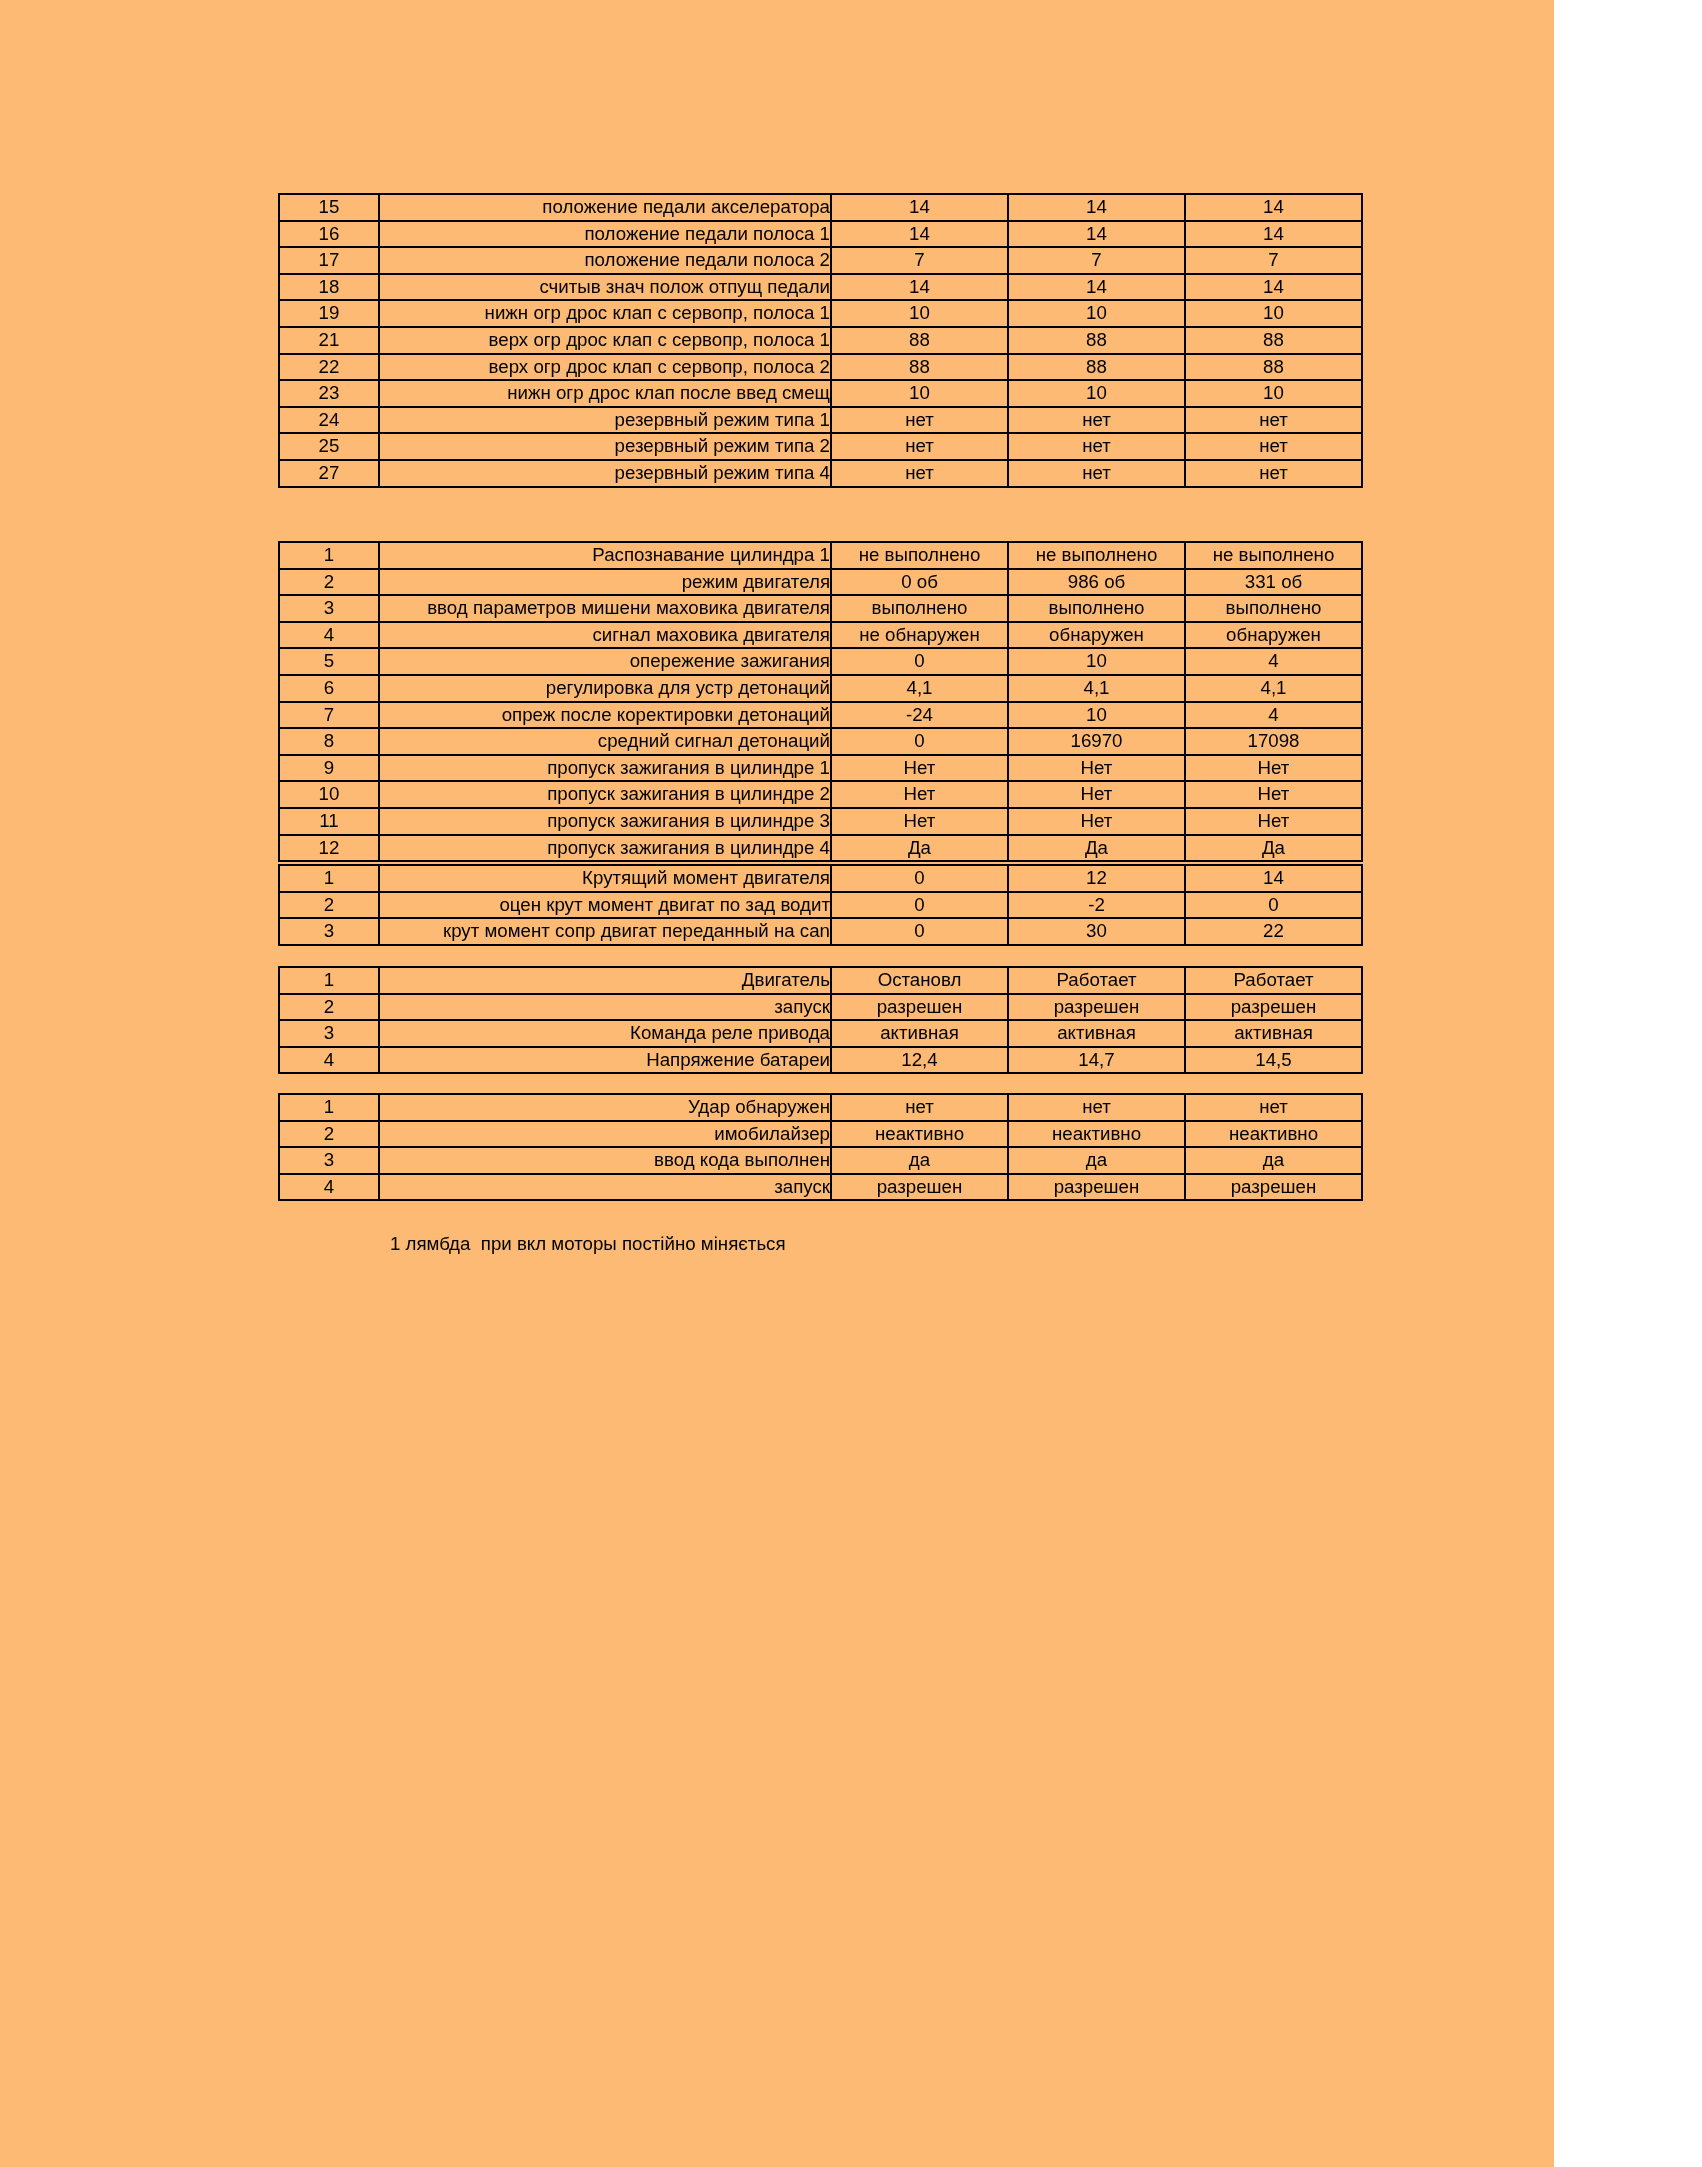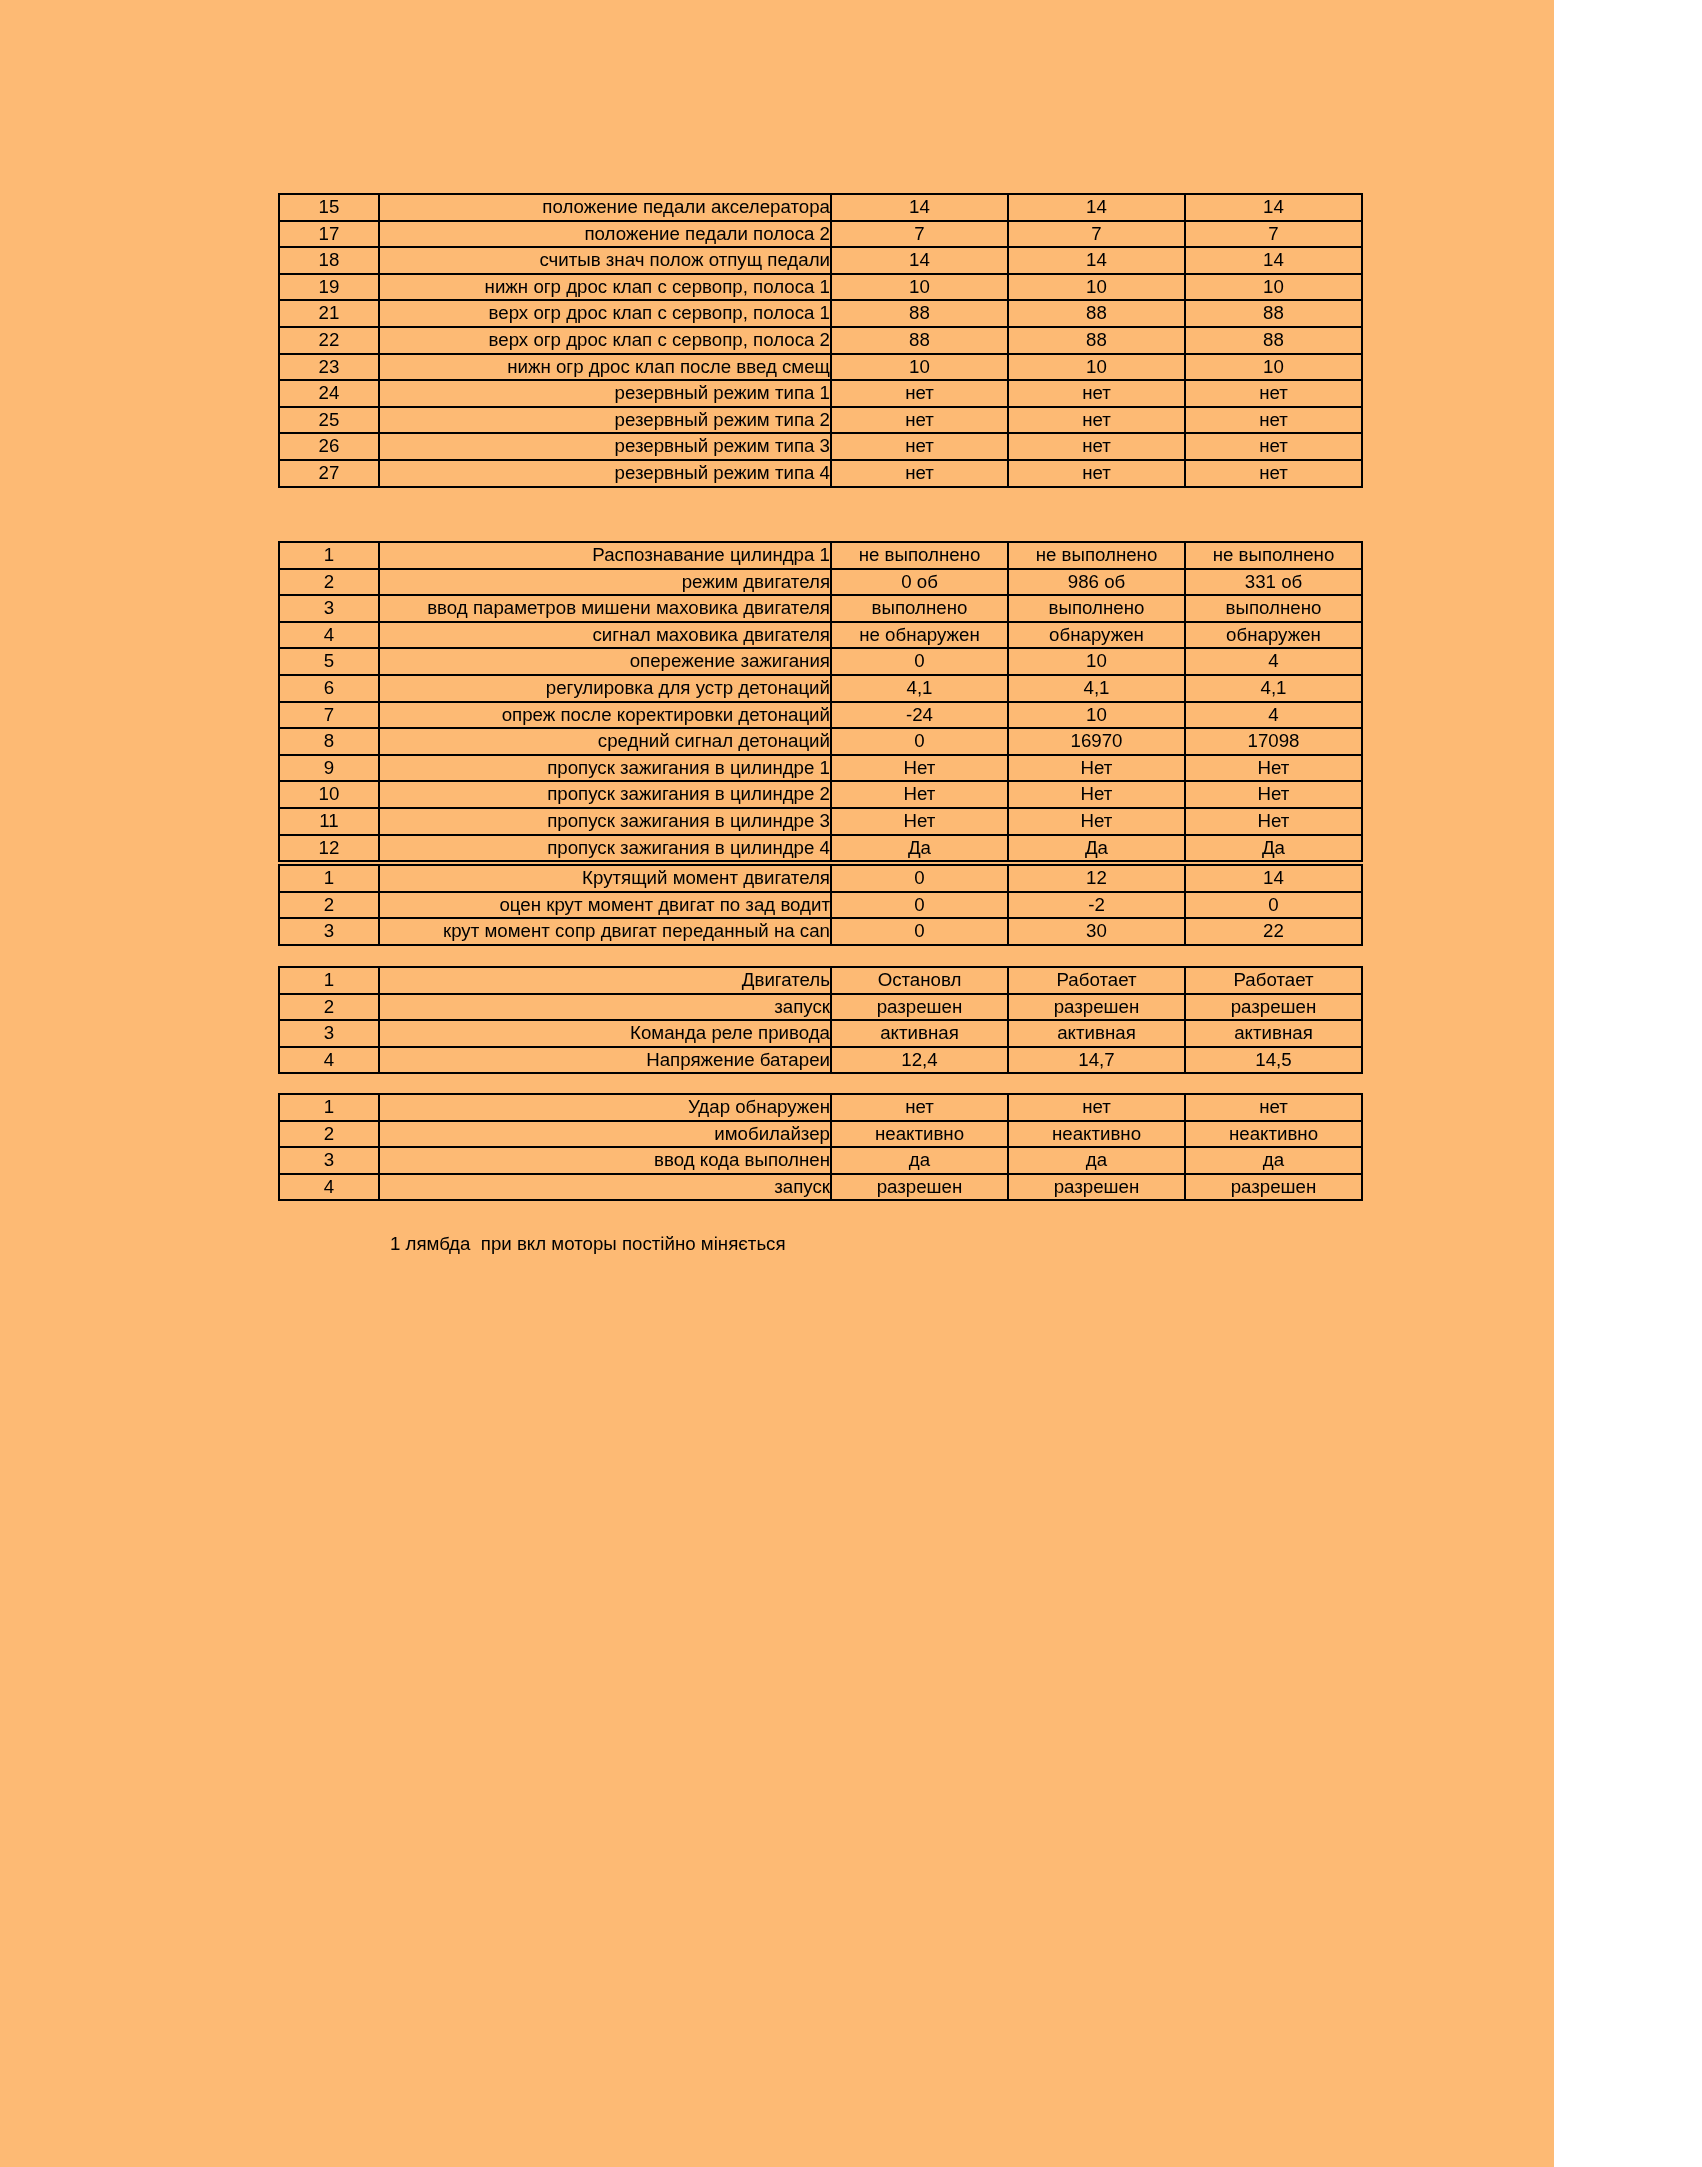--- a/index.html
+++ b/index.html
@@ -63,20 +63,27 @@
       </colgroup>
       <tbody>
         <tr>
           <td class="num">15</td>
           <td class="name">положение педали акселератора</td>
           <td class="val">14</td>
           <td class="val">14</td>
           <td class="val">14</td>
         </tr>
         <tr>
+          <td class="num">16</td>
+          <td class="name">положение педали полоса 1</td>
+          <td class="val">14</td>
+          <td class="val">14</td>
+          <td class="val">14</td>
+        </tr>
+        <tr>
           <td class="num">17</td>
           <td class="name">положение педали полоса 2</td>
           <td class="val">7</td>
           <td class="val">7</td>
           <td class="val">7</td>
         </tr>
         <tr>
           <td class="num">18</td>
           <td class="name">считыв знач полож отпущ педали</td>
           <td class="val">14</td>
@@ -119,27 +126,20 @@
           <td class="val">нет</td>
         </tr>
         <tr>
           <td class="num">25</td>
           <td class="name">резервный режим типа 2</td>
           <td class="val">нет</td>
           <td class="val">нет</td>
           <td class="val">нет</td>
         </tr>
         <tr>
-          <td class="num">26</td>
-          <td class="name">резервный режим типа 3</td>
-          <td class="val">нет</td>
-          <td class="val">нет</td>
-          <td class="val">нет</td>
-        </tr>
-        <tr>
           <td class="num">27</td>
           <td class="name">резервный режим типа 4</td>
           <td class="val">нет</td>
           <td class="val">нет</td>
           <td class="val">нет</td>
         </tr>
       </tbody>
     </table>
   <table class="data-table t1" data-table="1">
       <colgroup>

